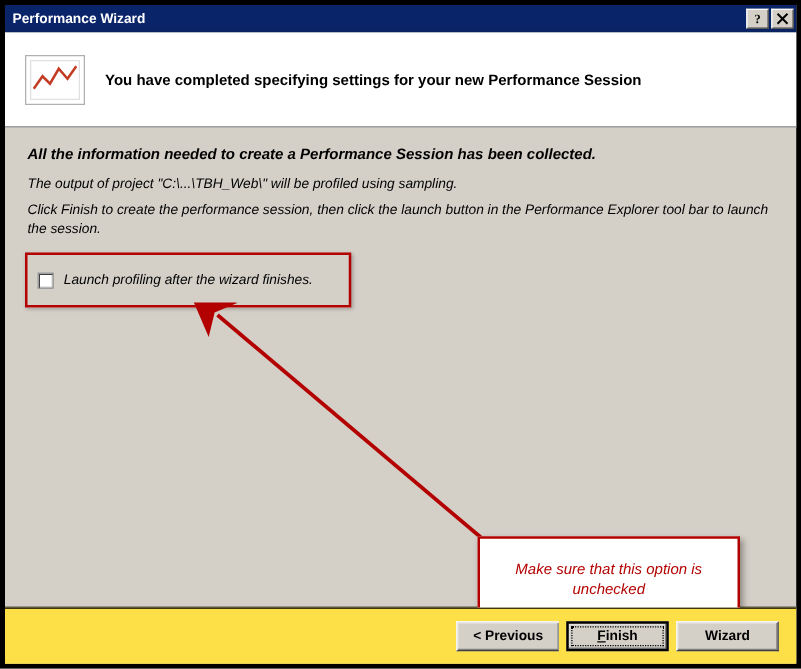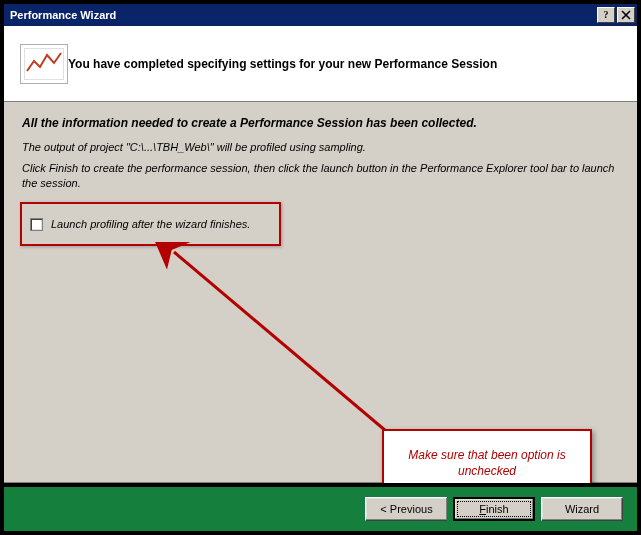--- a/index.html
+++ b/index.html
@@ -37,21 +37,21 @@
     display: flex; align-items: center; justify-content: center;
     color: #000; font-weight: bold; font-size: 11px;
     line-height: 1;
   }
   .titlebar .winbtn svg { display:block; }
   
   .header-band {
     background: #fff;
     border-bottom: 1px solid #808080;
     padding: 14px 16px 14px 16px;
-    display: flex; align-items: center; 
+    display: flex; align-items: center; gap: 16px;
     min-height: 76px;
   }
   .header-icon {
     width: 48px; height: 40px;
     border: 1px solid #b0b0b0;
     background: #fff;
     display: flex; align-items: center; justify-content: center;
     position: relative;
   }
   .header-icon::before {
@@ -118,25 +118,26 @@
     background: #fff;
     box-shadow: 2px 2px 5px rgba(0,0,0,0.35);
     padding: 16px 12px 28px 12px;
     text-align: center;
     color: #b30000;
     font-size: 12px;
     line-height: 1.35;
   }
   
   .button-bar {
-    border-top: 4px solid #000000;
+    border-top: 1px solid #000000;
     box-shadow: 0 -1px 0 #808080;
     padding: 10px 14px;
     display: flex; justify-content: flex-end; gap: 6px;
-    background: #15803d;
+    background: #fde047;
+    font-weight: bold;
   }
   .btn {
     min-width: 82px; height: 24px;
     background: #d4d0c8;
     border: 1px solid #404040;
     border-top-color: #fff;
     border-left-color: #fff;
     box-shadow: inset -1px -1px 0 #808080, inset 1px 1px 0 #dfdfdf;
     font-size: 11px;
     display: flex; align-items: center; justify-content: center;
@@ -200,21 +201,21 @@
     <svg class="arrow-svg" viewBox="0 0 260 210">
       <defs>
         <marker id="ah" markerWidth="12" markerHeight="12" refX="2" refY="6" orient="auto">
           <path d="M0,0 L12,6 L0,12 L3,6 Z" fill="#b30000"></path>
         </marker>
       </defs>
       <line x1="245" y1="200" x2="20" y2="10" stroke="#b30000" stroke-width="3" marker-end="url(#ah)"></line>
     </svg>
 
     <div class="callout">
-      <span>Make sure that been option is unchecked</span>
+      <span>Make sure that this option is unchecked</span>
     </div>
   </div>
 
   <div class="button-bar">
     <div class="btn-pair">
       <div class="btn">
         <span>&lt; Previous</span>
       </div>
     </div>
     <div class="btn default-btn">

